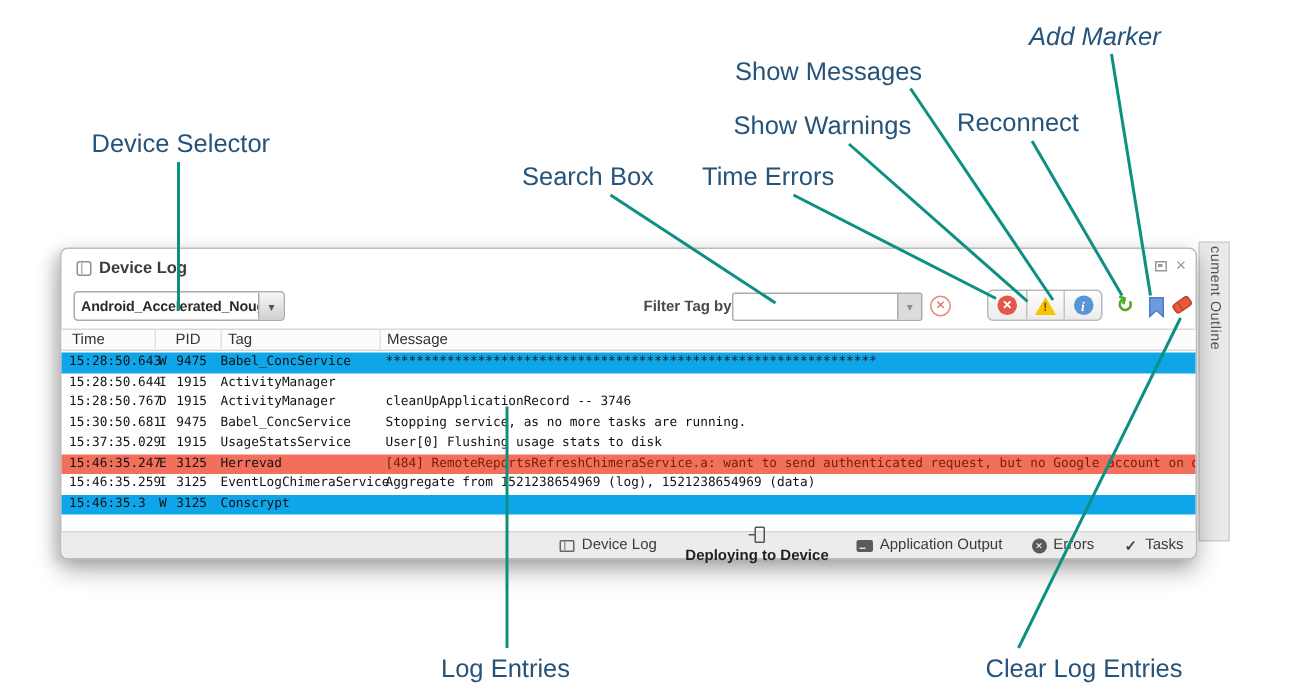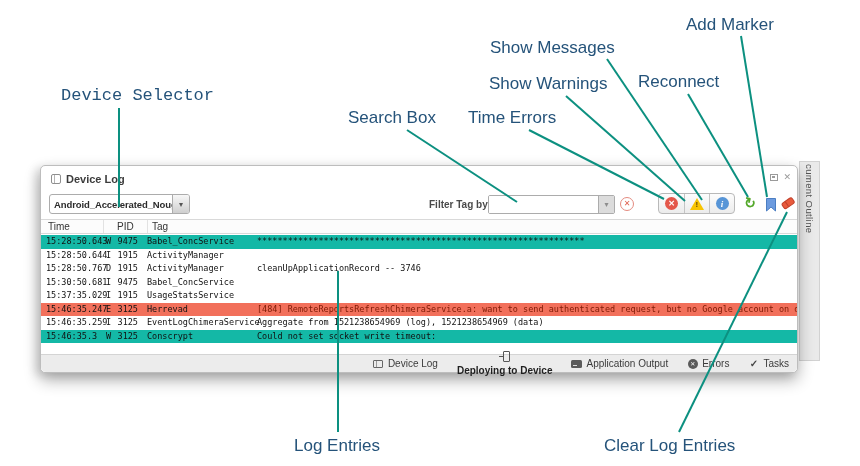--- a/index.html
+++ b/index.html
@@ -79,21 +79,21 @@
   .log-header .hc + .hc { border-left:1px solid #E2E2E2; }
   .log-header .hc-time{ padding-left:7px; } .log-header .hc-pid{ padding-left:13px; }
 
   .log-rows { position:absolute; left:0; top:69px; width:100%; }
   .log-row { display:grid; grid-template-columns:62px 44px 106px 1fr; height:13.5px; line-height:13.5px;
              font-family:"DejaVu Sans Mono","Liberation Mono",monospace; font-size:8.5px; color:#111;
              white-space:nowrap; overflow:hidden; }
   .log-row .c-time { padding-left:5px; }
   .log-row .c-pid  { display:flex; justify-content:space-between; padding:0 9px 0 3px; }
   .log-row .c-msg  { padding-left:4px; overflow:hidden; }
-  .row-warning { background:#14b8a6; }
+  .row-warning { background:#0ea5e9; }
   .row-error   { background:#F2705B; }
   .row-error .c-msg { color:#7E1A05; }
 
   
   .status-bar { position:absolute; left:0; bottom:0; width:100%; height:18px; background:#ECECEC;
                 border-top:1px solid #D4D4D4; border-radius:0 0 5px 5px;
                 display:flex; justify-content:flex-end; align-items:center; gap:19px; padding-right:8px; }
   .stab { display:flex; align-items:center; gap:4px; font-size:10px; color:#3b3b3b; white-space:nowrap; }
   .stab.active { font-weight:bold; color:#1f1f1f;flex-direction:column; }
   .sicon { display:inline-flex; align-items:center; justify-content:center; width:11px; height:10px; }
@@ -177,20 +177,21 @@
           <rect x="2" y="5" width="12" height="6.5" rx="2" fill="#E85A3C" stroke="#C2402A" stroke-width="1"></rect>
           <line x1="6.5" y1="5" x2="6.5" y2="11.5" stroke="#C2402A" stroke-width="1"></line>
         </g>
       </svg>
     </span>
 
     <div class="log-header">
       <span class="hc hc-time">Time</span>
       <span class="hc hc-pid">PID</span>
       <span class="hc">Tag</span>
+      <span class="hc">Message</span>
     </div>
 
     <div class="log-rows">
       <div class="log-row row-warning">
         <span class="c-time">15:28:50.643</span>
         <span class="c-pid">
             <span>W</span>
             <span>9475</span>
           </span>
         <span class="c-tag">Babel_ConcService</span>
@@ -213,28 +214,30 @@
         <span class="c-tag">ActivityManager</span>
         <span class="c-msg">cleanUpApplicationRecord -- 3746</span>
       </div>
       <div class="log-row">
         <span class="c-time">15:30:50.681</span>
         <span class="c-pid">
             <span>I</span>
             <span>9475</span>
           </span>
         <span class="c-tag">Babel_ConcService</span>
+        <span class="c-msg">Stopping service, as no more tasks are running.</span>
       </div>
       <div class="log-row">
         <span class="c-time">15:37:35.029</span>
         <span class="c-pid">
             <span>I</span>
             <span>1915</span>
           </span>
         <span class="c-tag">UsageStatsService</span>
+        <span class="c-msg">User[0] Flushing usage stats to disk</span>
       </div>
       <div class="log-row row-error">
         <span class="c-time">15:46:35.247</span>
         <span class="c-pid">
             <span>E</span>
             <span>3125</span>
           </span>
         <span class="c-tag">Herrevad</span>
         <span class="c-msg">[484] RemoteReportsRefreshChimeraService.a: want to send authenticated request, but no Google account on device</span>
       </div>
@@ -247,21 +250,20 @@
         <span class="c-tag">EventLogChimeraService</span>
         <span class="c-msg">Aggregate from 1521238654969 (log), 1521238654969 (data)</span>
       </div>
       <div class="log-row row-warning">
         <span class="c-time">15:46:35.3</span>
         <span class="c-pid">
             <span>W</span>
             <span>3125</span>
           </span>
         <span class="c-tag">Conscrypt</span>
-        <span class="c-msg">Could not set socket write timeout:</span>
       </div>
     </div>
 
     <div class="status-bar">
       <span class="stab">
         <span class="sicon">
             <span class="mini-rect"></span>
           </span>
         <span>Device Log</span>
       </span>
@@ -297,23 +299,23 @@
       <line x1="529" y1="130" x2="664" y2="199"></line>
       <line x1="566" y1="96" x2="685" y2="201"></line>
       <line x1="607" y1="59" x2="702" y2="200"></line>
       <line x1="688" y1="94" x2="748" y2="197"></line>
       <line x1="741" y1="36" x2="767" y2="197"></line>
       <line x1="787" y1="212" x2="679" y2="432"></line>
       <line x1="338" y1="271" x2="338" y2="432"></line>
     </g>
   </svg>
 
-  <span class="callout" style="left:61px;  top:86px;font-family:Liberation Mono, monospace;">Device Selector</span>
+  <span class="callout" style="left:61px;  top:86px;">Device Selector</span>
   <span class="callout" style="left:348px; top:108px;">Search Box</span>
   <span class="callout" style="left:468px; top:108px;">Time Errors</span>
   <span class="callout" style="left:489px; top:74px;">Show Warnings</span>
   <span class="callout" style="left:638px; top:72px;">Reconnect</span>
   <span class="callout" style="left:490px; top:38px;">Show Messages</span>
-  <span class="callout" style="left:686px; top:15px;">Add Marker</span>
+  <span class="callout" style="left:686px; top:15px;font-style:italic;">Add Marker</span>
   <span class="callout" style="left:294px; top:436px;">Log Entries</span>
-  <span class="callout" style="left:604px; top:436px;">Clear Log Entries</span>
+  <span class="callout" style="left:657px; top:436px;">Clear Log Entries</span>
 
 </div>
 
 </body></html>

